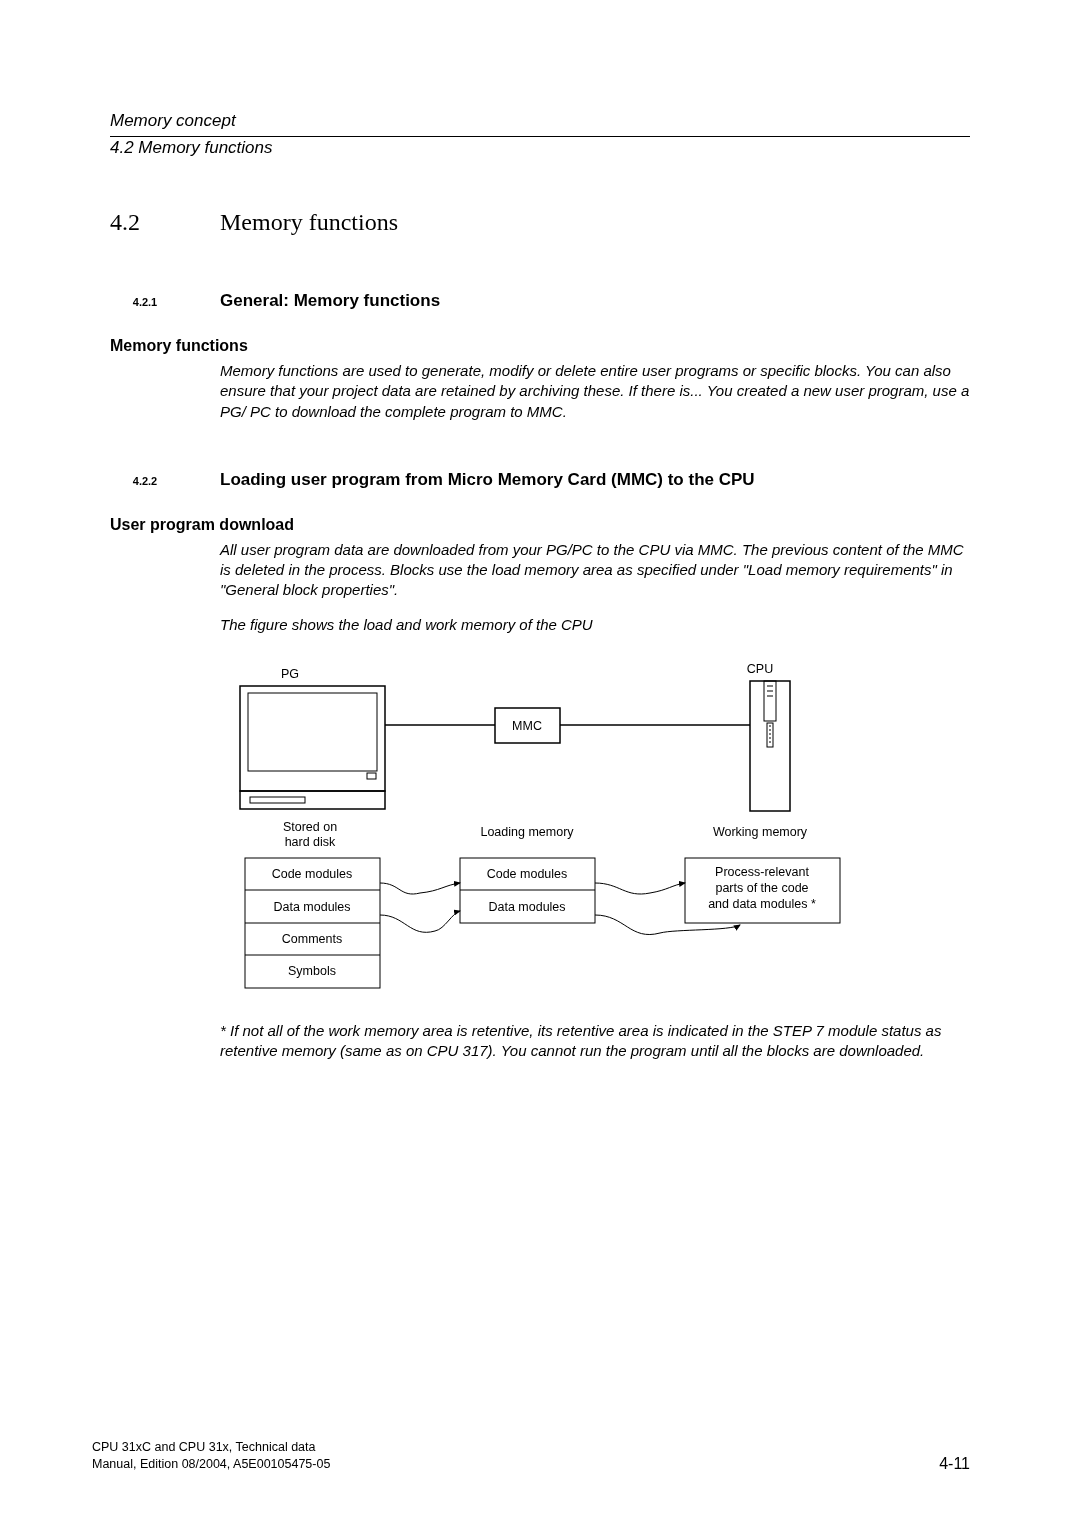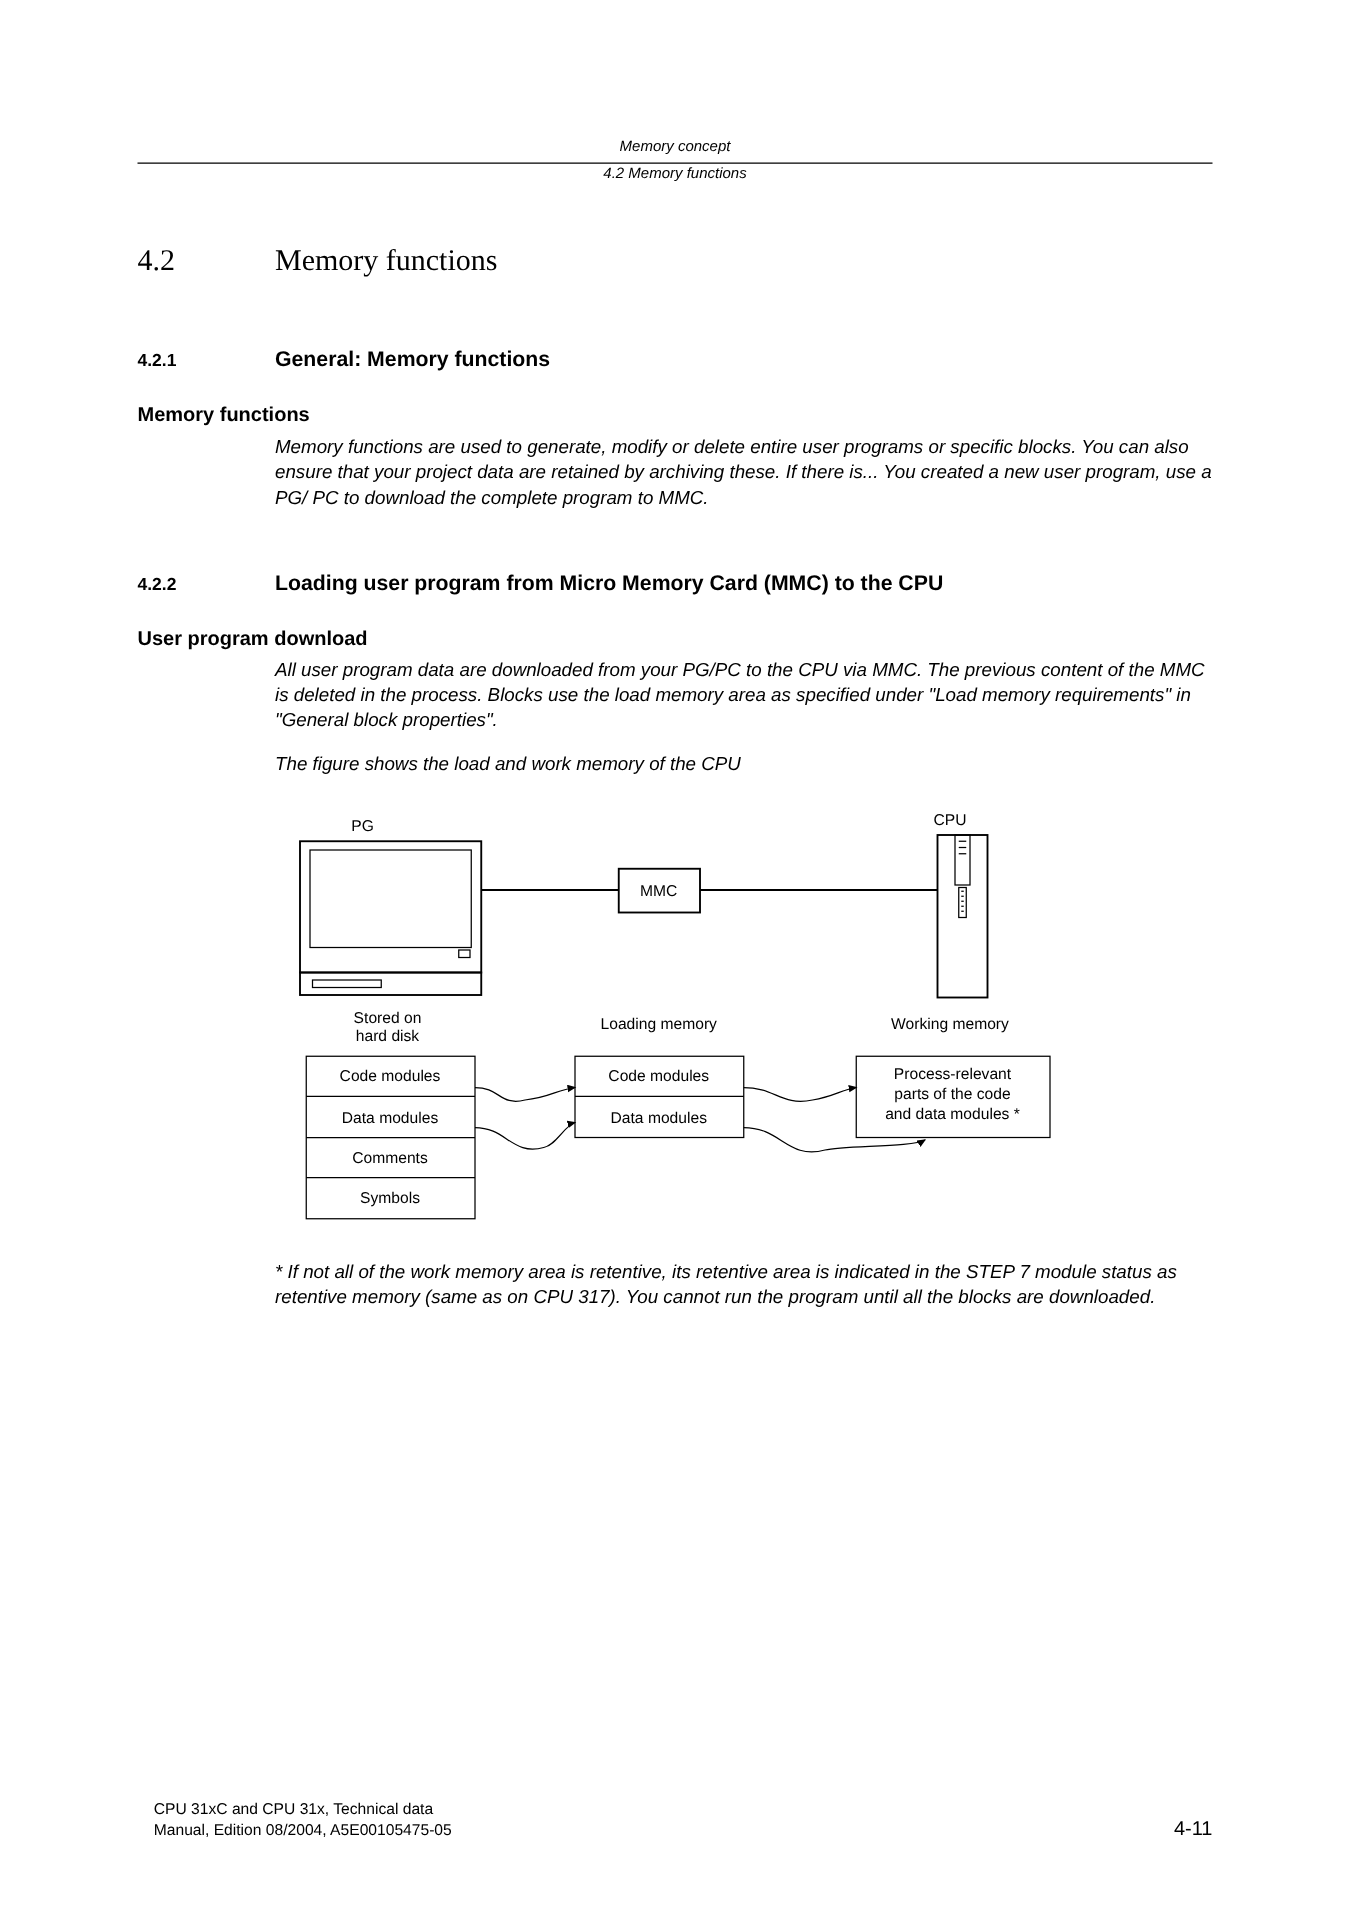--- a/index.html
+++ b/index.html
@@ -13,46 +13,47 @@
     box-sizing: border-box;
     position: relative;
   }
   .page {
     padding: 110px 110px 60px 110px;
     position: relative;
     height: 100%;
     box-sizing: border-box;
   }
   .hdr-right {
-    text-align: center;
+    text-align: left;
     font-style: italic;
-    font-size: 12px;
+    font-size: 17px;
     line-height: 1.3;
   }
   .hdr-rule {
     border: none;
     border-top: 1.5px solid #000;
     margin: 4px 0 0 0;
   }
   .sec-row {
     display: flex;
     gap: 40px;
     align-items: baseline;
   }
   .sec-num {
     font-size: 24px;
     width: 70px;
   }
   .sec-title {
     font-size: 24px;
   }
   .sub-num {
-    font-size: 14px;
+    font-size: 11px;
     font-weight: bold;
     width: 70px;
+    text-align: center;
   }
   .sub-title {
     font-size: 17px;
     font-weight: bold;
   }
   .para-title {
     font-size: 16px;
     font-weight: bold;
     margin-top: 26px;
   }
@@ -69,21 +70,21 @@
     margin-top: 18px;
   }
   svg { display: block; }
   .dlabel {
     font-size: 12.5px;
     fill: #000;
     font-family: Arial, Helvetica, sans-serif;
   }
   .footer {
     position: absolute;
-    left: 123px;
+    left: 92px;
     right: 110px;
     bottom: 55px;
     font-size: 12.5px;
     display: flex;
     justify-content: space-between;
     align-items: flex-end;
   }
   .footer-left { line-height: 1.35; }
   .footer-right { font-size: 16px; }
 </style>

